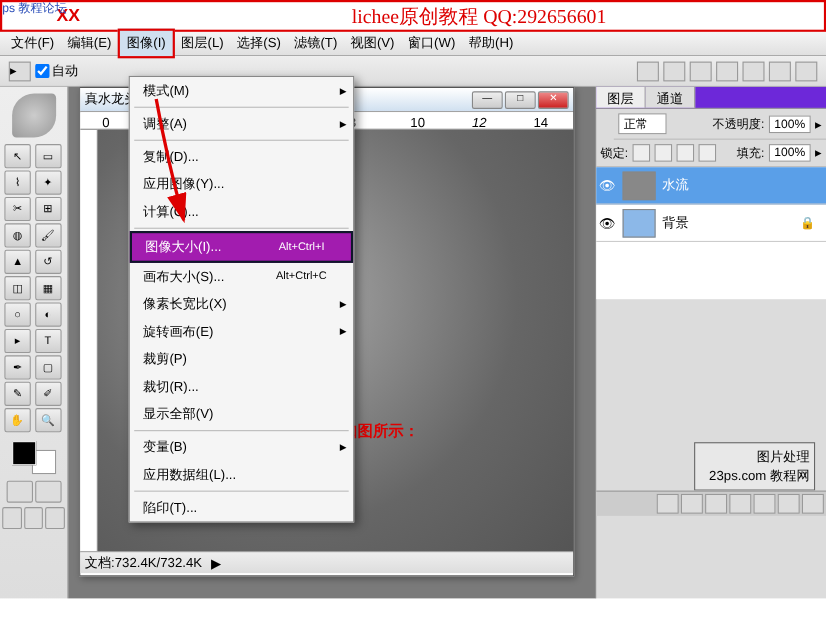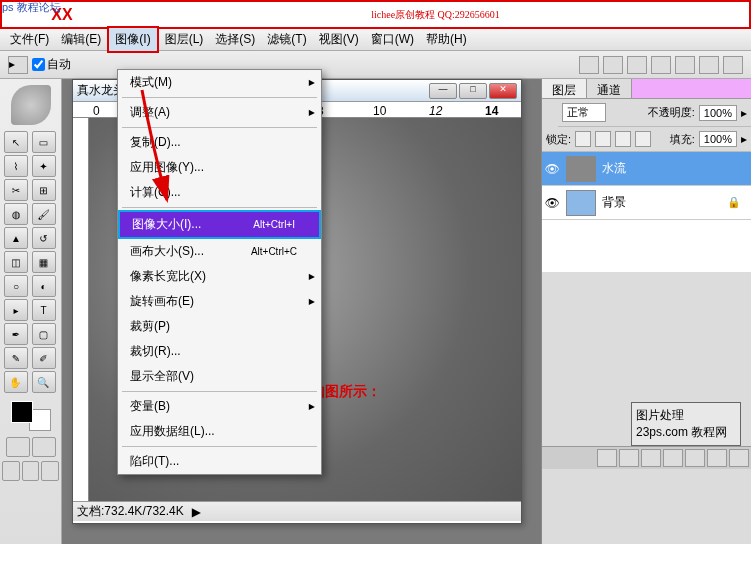--- a/index.html
+++ b/index.html
@@ -1,19 +1,19 @@
 <!DOCTYPE html>
 <html><head>
 <meta charset="utf-8">
 <style>
 * { margin: 0; padding: 0; box-sizing: border-box; font-family: "SimSun", sans-serif; font-size: 12px; }
 body { background: #fff; width: 751px; height: 562px; overflow: hidden; position: relative; }
 .banner { border: 2px solid #d00; height: 29px; display: flex; align-items: center; background: #fff; }
 .banner-left { color: #d00; font-weight: bold; font-size: 16px; width: 120px; text-align: center; }
-.banner-right { color: #d00; font-size: 10px; font-family: cursive; flex: 1; text-align: center; }
+.banner-right { color: #d00; font-size: 18px; font-family: cursive; flex: 1; text-align: center; }
 .menubar { background: linear-gradient(#f5f5f5, #e0e0e0); height: 22px; display: flex; align-items: center; padding: 0 4px; border-bottom: 1px solid #aaa; }
 .menu-item { padding: 3px 6px; cursor: pointer; }
 .menu-item.active { border: 2px solid #d00; background: #d0e0f0; }
 .toolbar { background: linear-gradient(#eee, #ddd); height: 28px; display: flex; align-items: center; padding: 2px 8px; border-bottom: 1px solid #aaa; gap: 4px; }
 .tb-icon { width: 20px; height: 18px; background: #ddd; border: 1px solid #999; }
 .tb-check { display: flex; align-items: center; gap: 2px; }
 .main-area { display: flex; height: 465px; position: relative; }
 .left-tools { width: 62px; background: linear-gradient(#eee, #ddd); border-right: 1px solid #aaa; padding: 2px; }
 .feather { width: 40px; height: 40px; margin: 4px auto; background: radial-gradient(ellipse, #ccc, #999); border-radius: 50% 10% 50% 10%; }
 .tool-grid { display: grid; grid-template-columns: 1fr 1fr; gap: 2px; padding: 2px; }
@@ -32,41 +32,41 @@
 .ruler-h { height: 16px; background: #fff; border-bottom: 1px solid #888; display: flex; font-size: 8px; position: relative; }
 .ruler-h span { position: absolute; top: 2px; }
 .doc-body { display: flex; height: calc(100% - 60px); }
 .ruler-v { width: 16px; background: #fff; border-right: 1px solid #888; }
 .canvas-content { flex: 1; background: radial-gradient(circle at 40% 40%, #aaa, #666 60%, #555); position: relative; }
 .overlay-text { color: #d00; font-weight: bold; position: absolute; bottom: 100px; left: 40px; font-size: 14px; }
 .doc-status { height: 20px; background: linear-gradient(#eee, #ddd); border-top: 1px solid #999; display: flex; align-items: center; padding: 0 4px; gap: 8px; font-size: 11px; }
 .dropdown-menu { position: absolute; left: 117px; top: 69px; width: 205px; background: #f5f5f5; border: 1px solid #888; box-shadow: 3px 3px 8px rgba(0,0,0,0.4); z-index: 100; }
 .dm-item { padding: 4px 24px 4px 12px; display: flex; justify-content: space-between; align-items: center; cursor: pointer; position: relative; }
 .dm-item.has-sub::after { content: "▶"; font-size: 8px; position: absolute; right: 6px; }
-.dm-item.highlighted { background: #6d28d9; color: #fff; border: 2px solid #0ea5e9; justify-content: space-between; }
+.dm-item.highlighted { background: #a21caf; color: #fff; border: 2px solid #0f172a; justify-content: space-between; }
 .dm-sep { height: 1px; background: #bbb; margin: 2px 4px; }
 .dm-shortcut { font-size: 10px; color: inherit; }
 .right-panel { width: 210px; background: #dcdcdc; border-left: 1px solid #888; }
-.panel-tabs { display: flex; background: #f0abfc; height: 20px; border-bottom: 1px solid #999; }
+.panel-tabs { display: flex; background: #6d28d9; height: 20px; border-bottom: 1px solid #999; }
 .panel-tab { padding: 3px 10px; border-right: 1px solid #999; background: #ddd; }
 .panel-tab.active { background: #eee; }
 .panel-row { display: flex; align-items: center; padding: 4px; gap: 4px; border-bottom: 1px solid #bbb; margin-left: 16px; }
 .panel-select { border: 1px solid #999; background: #fff; padding: 1px 16px 1px 4px; font-size: 11px; }
 .panel-label { font-size: 11px; }
 .opacity-box { border: 1px solid #999; background: #fff; padding: 1px 4px; font-size: 11px; }
 .lock-row { display: flex; align-items: center; gap: 4px; padding: 4px; border-bottom: 1px solid #bbb; }
 .lock-ico { width: 16px; height: 16px; border: 1px solid #999; background: #eee; }
 .layers-list { background: #fff; height: 120px; }
 .layer-item { display: flex; align-items: center; height: 34px; border-bottom: 1px solid #ccc; padding: 2px; gap: 6px; }
 .layer-item.selected { background: #5a9fe8; color: #fff; }
 .layer-eye { width: 16px; height: 16px; display: flex; align-items: center; justify-content: center; font-size: 12px; }
 .layer-thumb { width: 30px; height: 26px; border: 1px solid #888; background: #888; }
 .layer-thumb.bg { background: #8cb8e8; }
 .layer-lock { margin-left: auto; margin-right: 8px; font-size: 11px; }
-.watermark { margin: 130px 10px 0 auto; width: 110px; border: 1px solid #666; padding: 4px; font-size: 11px; background: #e8e8e8; text-align: left; }
+.watermark { margin: 130px 10px 0 auto; width: 110px; border: 1px solid #666; padding: 4px; font-size: 11px; background: #e8e8e8; text-align: right; }
 .panel-footer { display: flex; gap: 2px; padding: 2px; background: #ccc; border-top: 1px solid #999; justify-content: flex-end; }
 .pf-btn { width: 20px; height: 18px; border: 1px solid #999; background: #ddd; }
 .red-arrow { position: absolute; left: 132px; top: 85px; z-index: 101; pointer-events: none; }
 .tutorial-label { position: absolute; top: 0; left: 2px; color: #2a4db8; font-size: 11px; z-index: 200; }
 </style>
 </head>
 <body>
 
 <div class="tutorial-label">ps 教程论坛</div>
 
@@ -156,21 +156,21 @@
         </div>
       </div>
       <div class="ruler-h" id="ruler-h">
           <span style="left: 20px;">0</span>
           <span style="left: 76px;">2</span>
           <span style="left: 132px;">4</span>
           <span style="left: 188px;">6</span>
           <span style="left: 244px;">8</span>
           <span style="left: 300px;">10</span>
           <span style="left: 356px; font-style: italic;">12</span>
-          <span style="left: 412px; font-weight: bold;">14</span>
+          <span style="left: 412px;">14</span>
         </div>
       <div class="doc-body">
         <div class="ruler-v"></div>
         <div class="canvas-content">
           <div class="overlay-text">关键来了，是要改变图片大小如图所示：</div>
         </div>
       </div>
       <div class="doc-status">
         <span><span>文档:</span><span>732.4K/732.4K</span></span>
         <span>▶</span>

